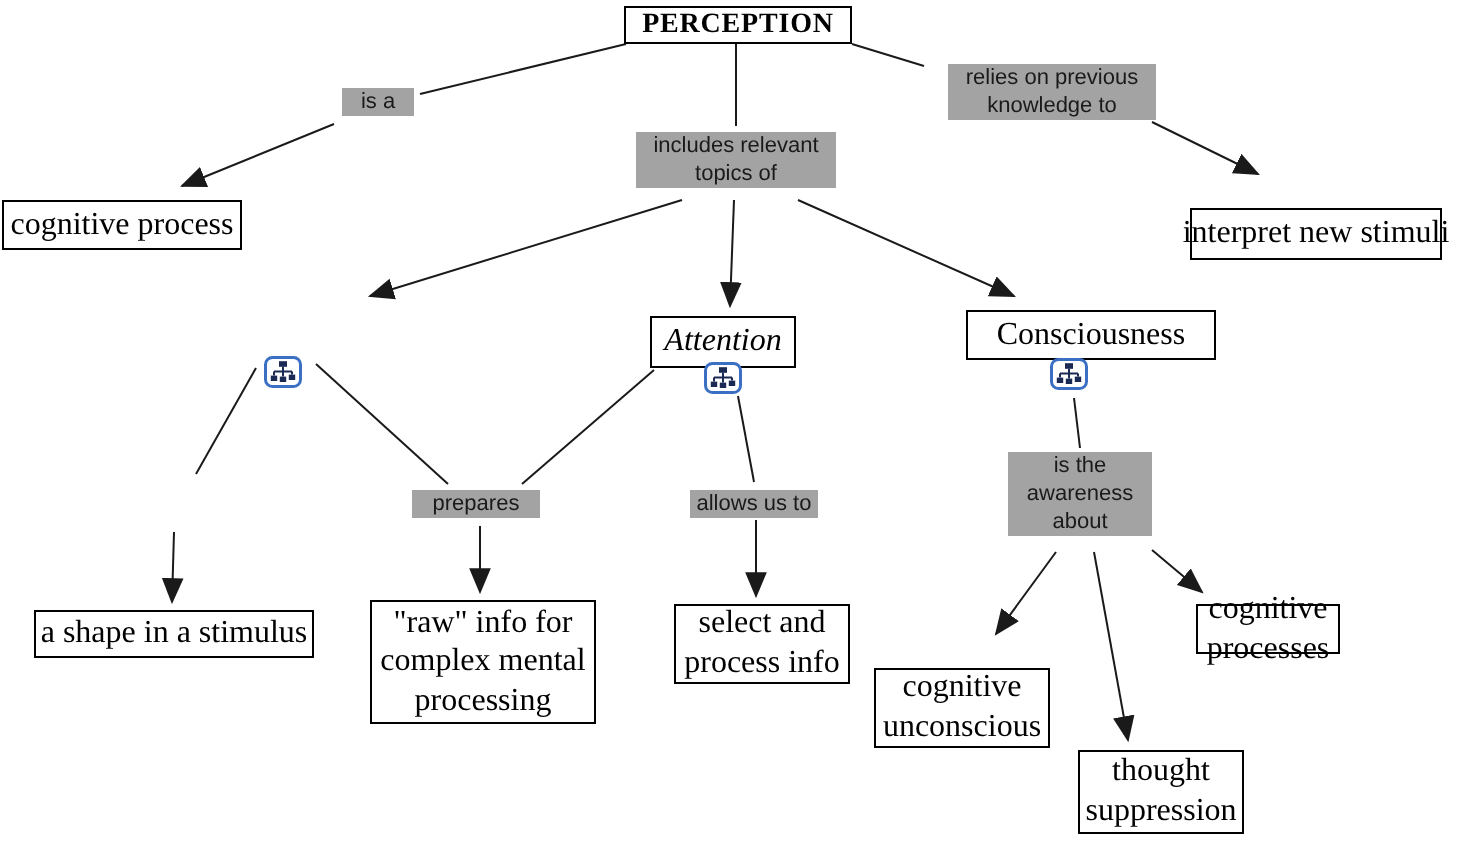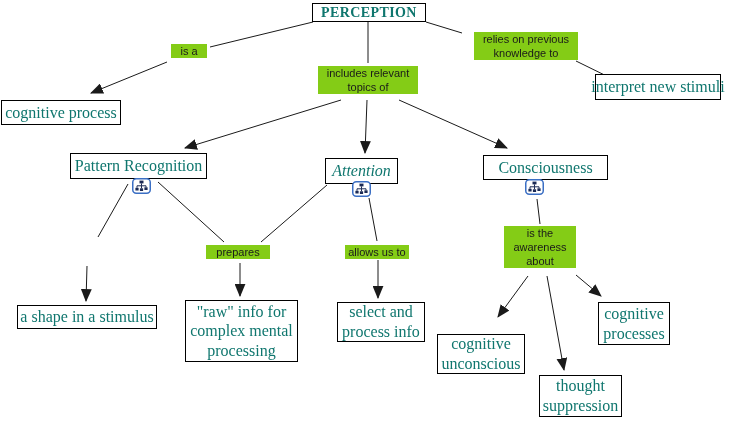--- a/index.html
+++ b/index.html
@@ -5,29 +5,29 @@
   html,body { margin:0; padding:0; background:#ffffff; }
   #canvas {
     position:relative; width:739px; height:421px; background:#ffffff;
     font-family:"Liberation Sans", sans-serif; overflow:hidden;
   }
   #edges { position:absolute; left:0; top:0; width:739px; height:421px; }
   .concept {
     position:absolute; box-sizing:border-box;
     border:1px solid #000; background:#fff;
     font-family:"Liberation Serif", serif; font-size:16px; line-height:1.22;
-    color:#0f766e; text-align:center;
+    color:#000000; text-align:center;
     display:flex; align-items:center; justify-content:center;
     padding:1px 2px; z-index:2;
   }
   .nowrap { white-space:nowrap; }
   .root { font-weight:bold; font-size:14px; letter-spacing:0.4px; }
   .link-label {
     position:absolute; font-size:11px; line-height:1.28; color:#1a1a1a;
-    text-align:center; background:#84cc16; z-index:1;
+    text-align:center; background:#a3a3a3; z-index:1;
   }
   .cmap-icon { position:absolute; z-index:3; width:19px; height:16px; }
 </style>
 </head>
 <body>
 
 <div id="canvas">
 
   <svg id="edges" width="739" height="421" viewBox="0 0 739 421">
     <defs>
@@ -55,39 +55,38 @@
       <line x1="528" y1="276" x2="498" y2="317" marker-end="url(#arrow)"></line>
       <line x1="547" y1="276" x2="564" y2="370" marker-end="url(#arrow)"></line>
       <line x1="576" y1="275" x2="601" y2="296" marker-end="url(#arrow)"></line>
     </g>
   </svg>
 
   <div class="concept root nowrap" style="left:312px; top:3px; width:114px; height:19px;">PERCEPTION</div>
 
   <div class="concept nowrap" style="left:1px; top:100px; width:120px; height:25px;">cognitive process</div>
 
-  <div class="concept nowrap" style="left:595px; top:74px; width:126px; height:26px;">interpret new stimuli</div>
+  <div class="concept nowrap" style="left:595px; top:104px; width:126px; height:26px;">interpret new stimuli</div>
 
-  <div class="concept nowrap" style="left:70px; top:153px; width:137px; height:26px;">Pattern Recognition</div>
 
   <div class="concept nowrap" style="left:325px; top:158px; width:73px; height:26px;font-style:italic;">Attention</div>
 
   <div class="concept nowrap" style="left:483px; top:155px; width:125px; height:25px;">Consciousness</div>
 
   <div class="concept nowrap" style="left:17px; top:305px; width:140px; height:24px;">a shape in a stimulus</div>
 
   <div class="concept" style="left:185px; top:300px; width:113px; height:62px;">"raw" info for complex mental processing</div>
 
   <div class="concept" style="left:337px; top:302px; width:88px; height:40px;">select and process info</div>
 
   <div class="concept" style="left:437px; top:334px; width:88px; height:40px;">cognitive unconscious</div>
 
   <div class="concept" style="left:527px; top:375px; width:83px; height:42px;margin-left:12px;">thought suppression</div>
 
-  <div class="concept" style="left:598px; top:302px; width:72px; height:43px;">cognitive processes</div>
+  <div class="concept" style="left:598px; top:302px; width:72px; height:25px;">cognitive processes</div>
 
   <div class="link-label" style="left:171px; top:44px; width:36px;">is a</div>
 
   <div class="link-label" style="left:318px; top:66px; width:100px;">includes relevant topics of</div>
 
   <div class="link-label" style="left:474px; top:32px; width:104px;">relies on previous knowledge to</div>
 
 
   <div class="link-label" style="left:206px; top:245px; width:64px;">prepares</div>
 

